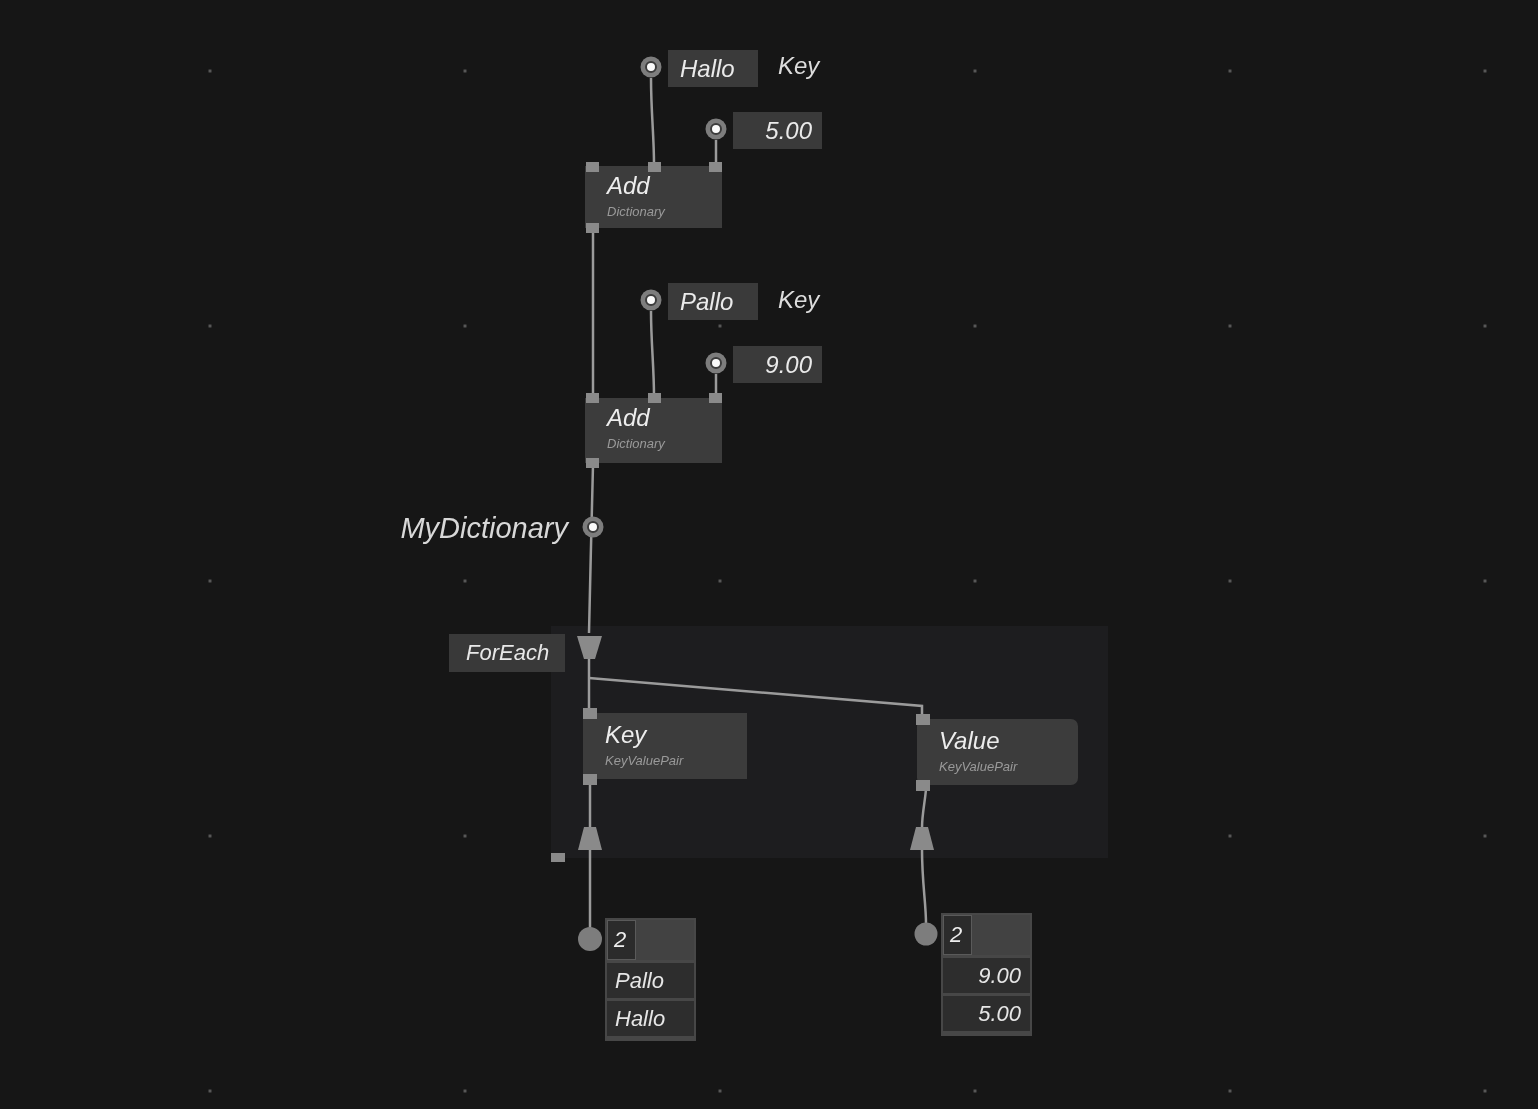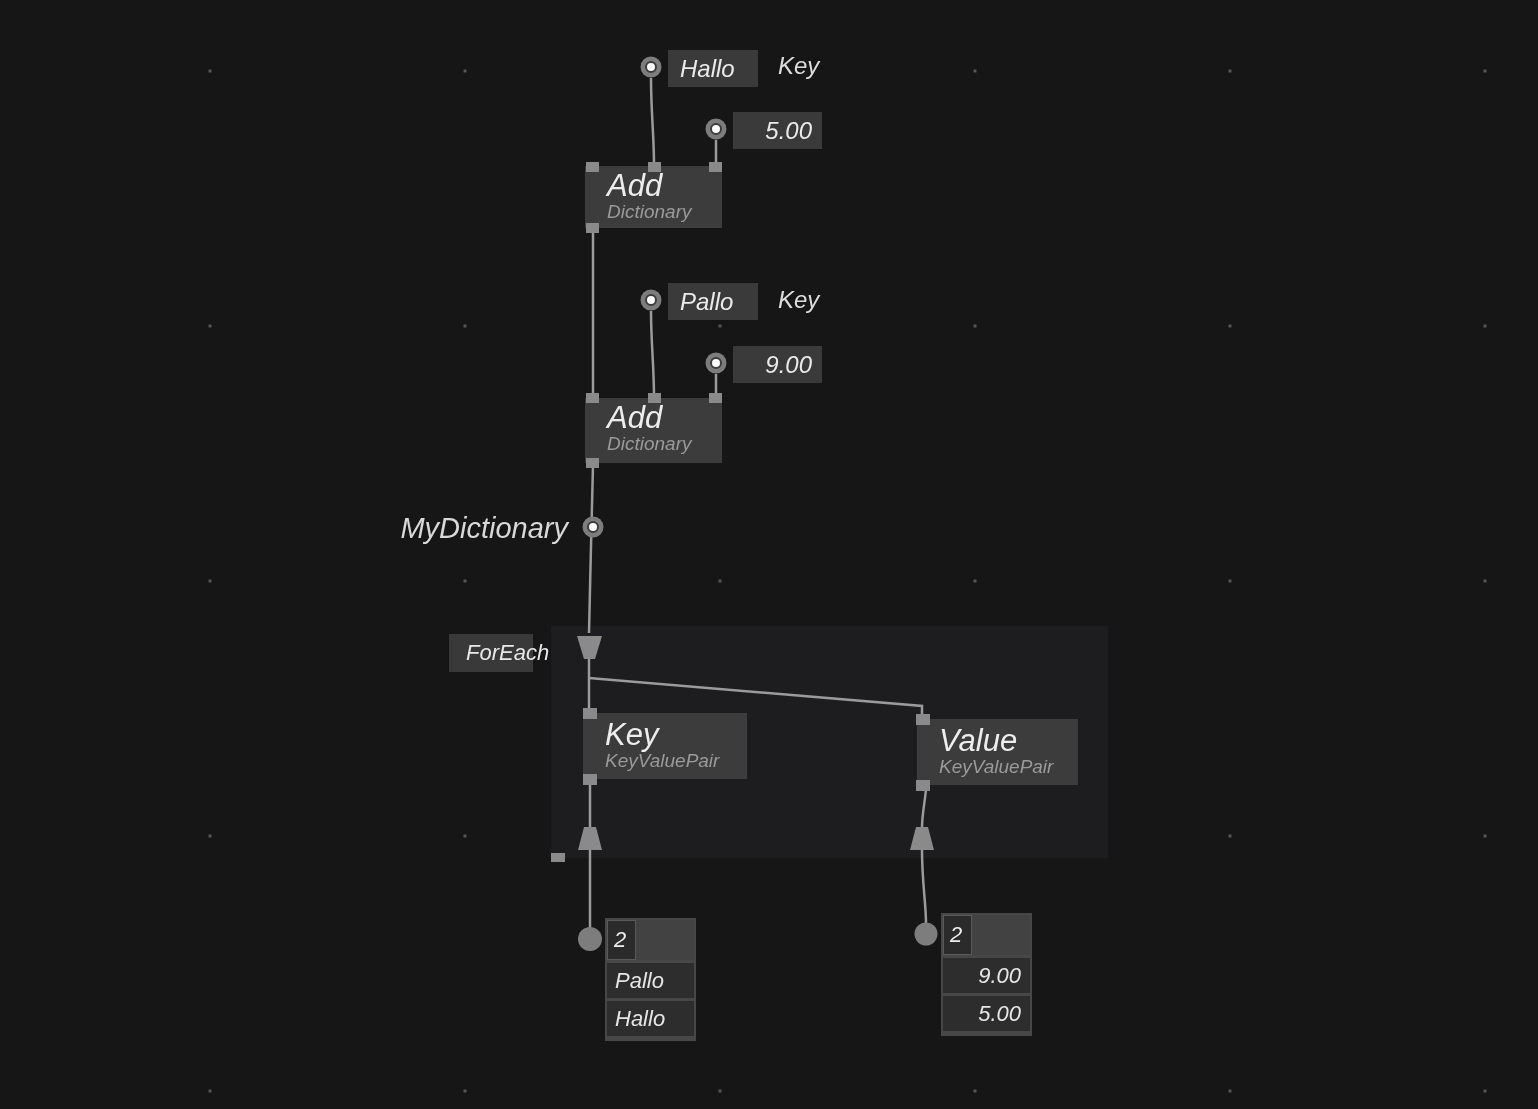--- a/index.html
+++ b/index.html
@@ -9,31 +9,31 @@
     background-image:radial-gradient(circle,#5a5a5a 1.3px,rgba(0,0,0,0) 1.9px);
     background-size:255px 255px;
     background-position:82.5px -56.5px;
     font-family:"Liberation Sans",sans-serif;
     -webkit-font-smoothing:antialiased;
   }
   .abs{position:absolute;font-style:italic;}
   
   .region{left:551px;top:626px;width:557px;height:232px;background:#1d1d1f;z-index:1;}
   .region-label{
-    left:449px;top:634px;width:84px;height:38px;background:#393939;
+    left:449px;top:634px;width:116px;height:38px;background:#393939;
     color:#e8e8e8;font-size:22px;line-height:38px;padding-left:17px;box-sizing:border-box;z-index:2;
   }
   
   .node{background:#3c3c3c;z-index:2;box-sizing:border-box;padding:5px 0 0 22px;}
-  .node .title{font-size:31px;line-height:29px;color:#ededed;}
-  .node .subtitle{font-size:19px;line-height:24px;color:#9a9a9a;}
+  .node .title{font-size:24px;line-height:29px;color:#ededed;}
+  .node .subtitle{font-size:13px;line-height:24px;color:#9a9a9a;}
   .node-add1{left:585px;top:166px;width:137px;height:62px;}
   .node-add2{left:585px;top:398px;width:137px;height:65px;}
   .node-key{left:583px;top:713px;width:164px;height:66px;padding-top:7px;}
-  .node-value{left:917px;top:719px;width:161px;height:66px;padding-top:7px;}
+  .node-value{left:917px;top:719px;width:161px;height:66px;padding-top:7px;border-radius:7px;}
   
   .iobox{background:#3a3a3a;color:#eaeaea;font-size:24px;height:37px;line-height:37px;z-index:2;box-sizing:border-box;}
   .iobox-hallo{left:668px;top:50px;width:90px;padding-left:12px;}
   .iobox-five{left:733px;top:112px;width:89px;text-align:right;padding-right:10px;}
   .iobox-pallo{left:668px;top:283px;width:90px;padding-left:12px;}
   .iobox-nine{left:733px;top:346px;width:89px;text-align:right;padding-right:10px;}
   
   .pin-comment{color:#dcdcdc;font-size:24px;font-style:italic;z-index:2;}
   .comment-key1{left:778px;top:52px;}
   .comment-key2{left:778px;top:286px;}

